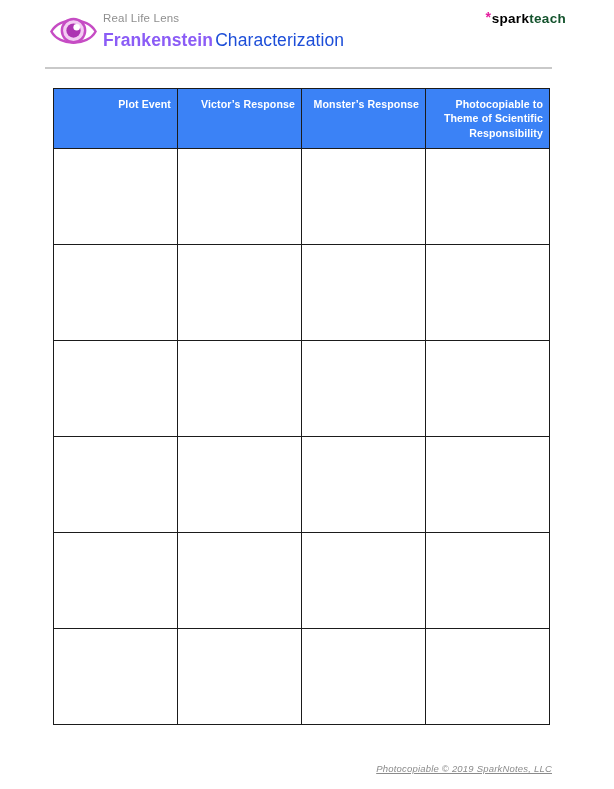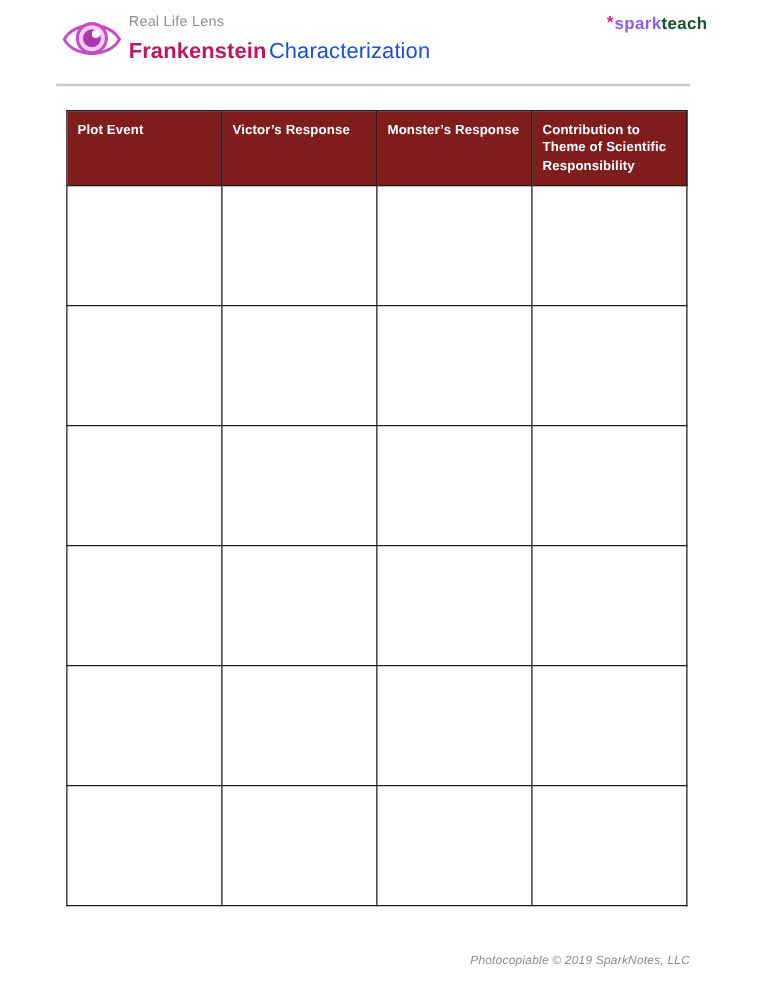--- a/index.html
+++ b/index.html
@@ -14,71 +14,71 @@
   .page { position: absolute; inset: 0; }
 
   
   .topbar { position: absolute; left: 0; top: 0; width: 100%; height: 81px; }
   .eye-wrap { position: absolute; left: 50px; top: 11px; width: 47px; height: 41px; }
   .titles { position: absolute; left: 103px; top: 13px; }
   .series-label {
     font-size: 11.5px; color: #8f8f8f; letter-spacing: 0.2px; line-height: 1;
   }
   .main-title { margin-top: 7px; font-size: 17.5px; line-height: 1; letter-spacing: 0.1px; }
-  .title-bold { font-weight: bold; color: #be185d; margin-right: 2px; }
+  .title-bold { font-weight: bold; color: #8b5cf6; margin-right: 2px; }
   .title-reg { font-weight: normal; color: #1d4ed8; }
 
   .brand-right {
     position: absolute; right: 48px; top: 11px;
     font-size: 13.5px; font-weight: 600; letter-spacing: 0.3px; line-height: 1;
     white-space: nowrap;
   }
   .brand-ast { color: #e41e9e; font-size: 14px; position: relative; top: -1.5px; margin-right: 0.5px; }
-  .brand-spark { color: #8b5cf6; }
+  .brand-spark { color: #000000; }
   .brand-teach { color: #14532d; }
 
   .rule {
     position: absolute; left: 45px; top: 67px; width: 507px; height: 2px;
     background: #c9c9c9;
   }
 
   
   table.grid {
     position: absolute; left: 53px; top: 88px; width: 496px;
     border-collapse: collapse; table-layout: fixed;
   }
   table.grid col { width: 124px; }
   table.grid th, table.grid td {
     border: 1px solid #1b1b1b;
     box-sizing: border-box;
     padding: 0;
   }
   table.grid thead th {
     height: 60px;
-    background: #7f1d1d;
+    background: #3b82f6;
     color: #ffffff;
     font-size: 10.6px;
     font-weight: bold;
     line-height: 1.35;
-    text-align: left;
+    text-align: right;
     vertical-align: top;
     padding: 8px 6px 4px 8px;
     letter-spacing: 0.1px;
     border-left: 1.5px solid #ffffff;
     border-top: 1px solid #1b1b1b;
     border-bottom: 1px solid #1b1b1b;
   }
   table.grid thead th:first-child { border-left: 1px solid #1b1b1b; }
   table.grid thead th:last-child  { border-right: 1px solid #1b1b1b; }
   table.grid tbody td { height: 96px; background: #ffffff; }
 
   
   .copyright {
     position: absolute; right: 62px; top: 763px;
-    font-size: 9.5px; font-style: italic; color: #8b8b8b; letter-spacing: 0.2px;
+    font-size: 9.5px; font-style: italic; color: #8b8b8b; letter-spacing: 0.2px; text-decoration: underline;
   }
 </style>
 </head>
 <body>
 
 <div class="page">
 
   <div class="topbar">
     <span class="eye-wrap">
       <svg width="47" height="41" viewBox="0 0 50 43" xmlns="http://www.w3.org/2000/svg">
@@ -106,21 +106,21 @@
         <col>
         <col>
         <col>
         <col>
       </colgroup>
     <thead>
       <tr>
         <th>Plot Event</th>
         <th>Victor’s Response</th>
         <th>Monster’s Response</th>
-        <th>Contribution to Theme of Scientific Responsibility</th>
+        <th>Photocopiable to Theme of Scientific Responsibility</th>
       </tr>
     </thead>
     <tbody>
       <tr>
         <td></td>
         <td></td>
         <td></td>
         <td></td>
       </tr>
       <tr>

